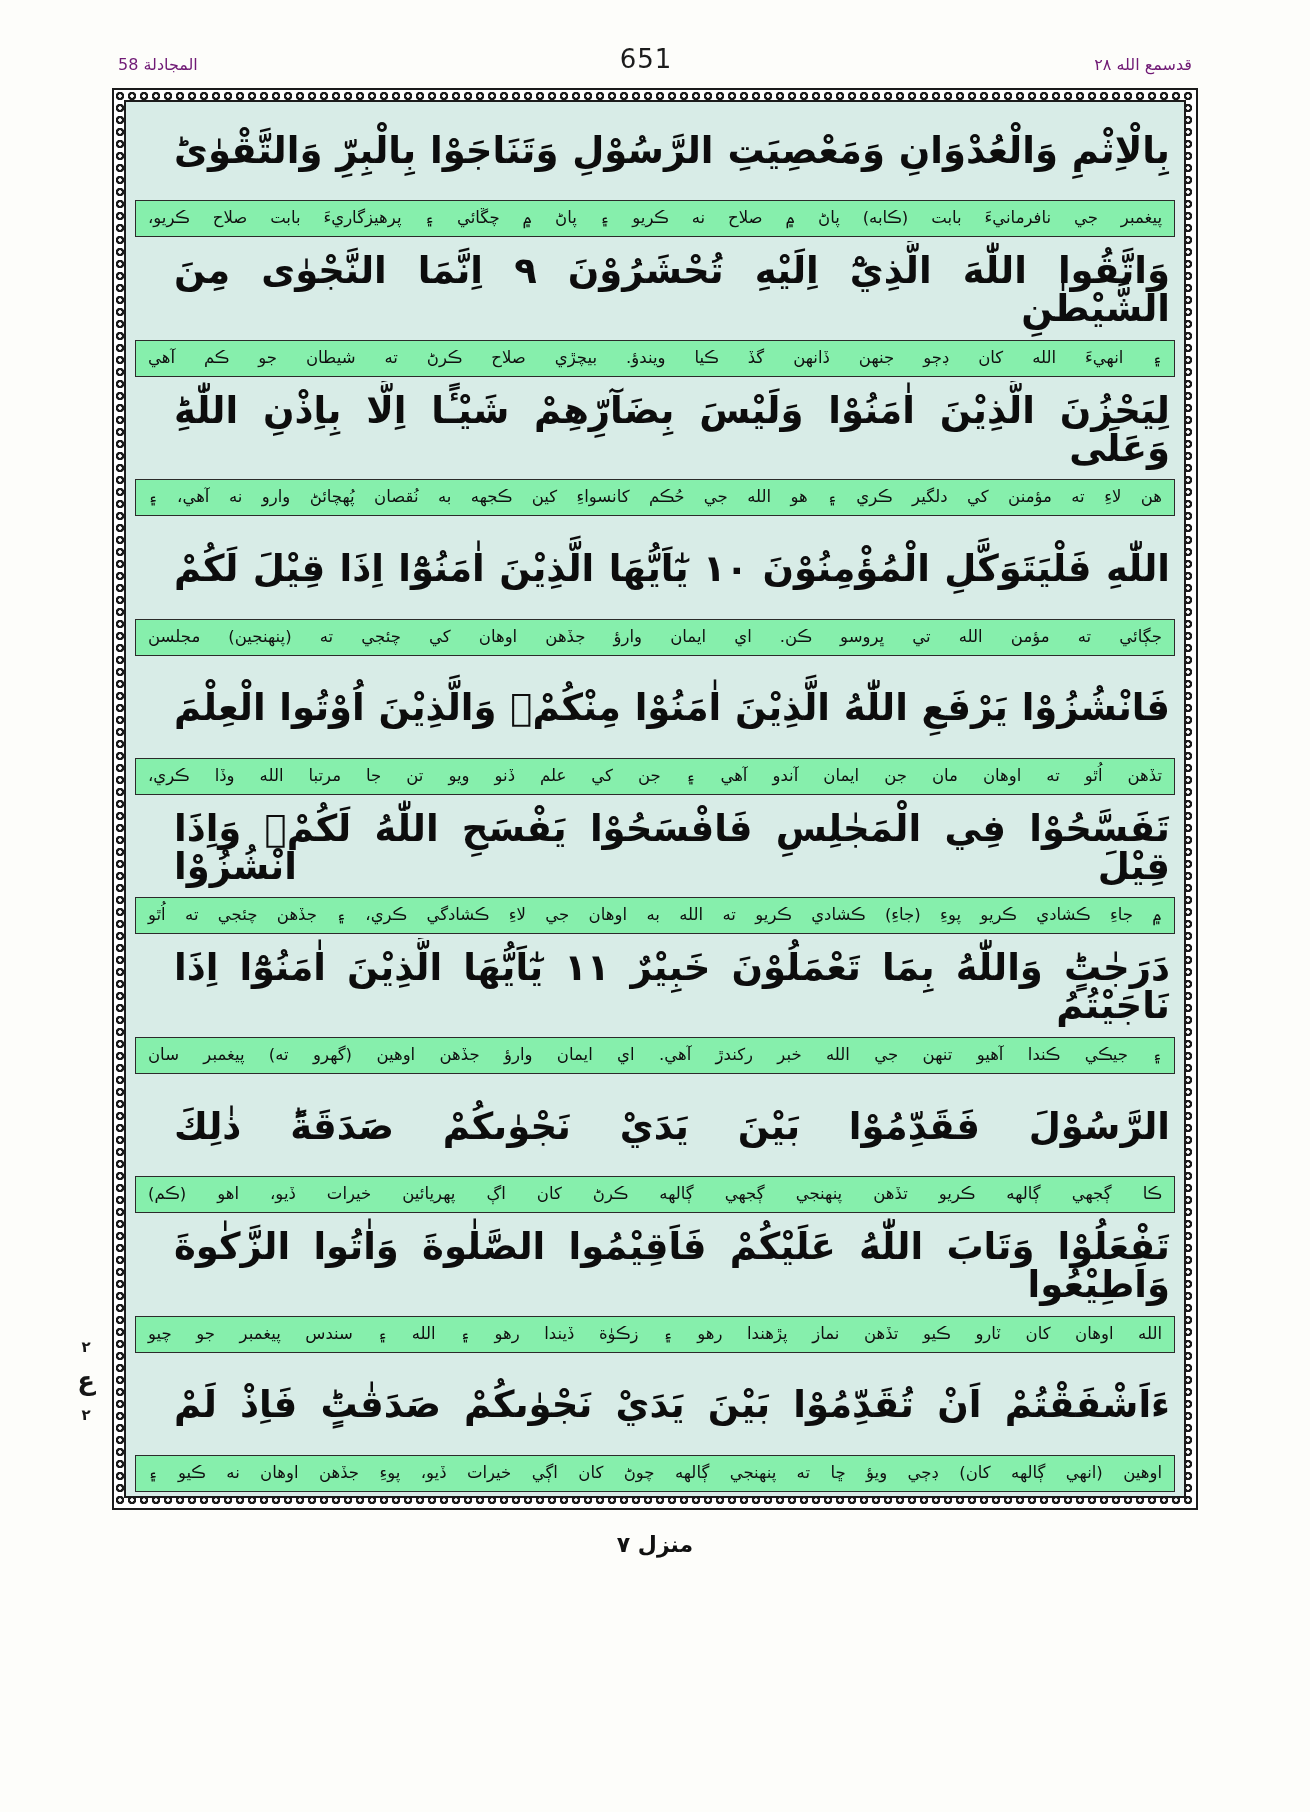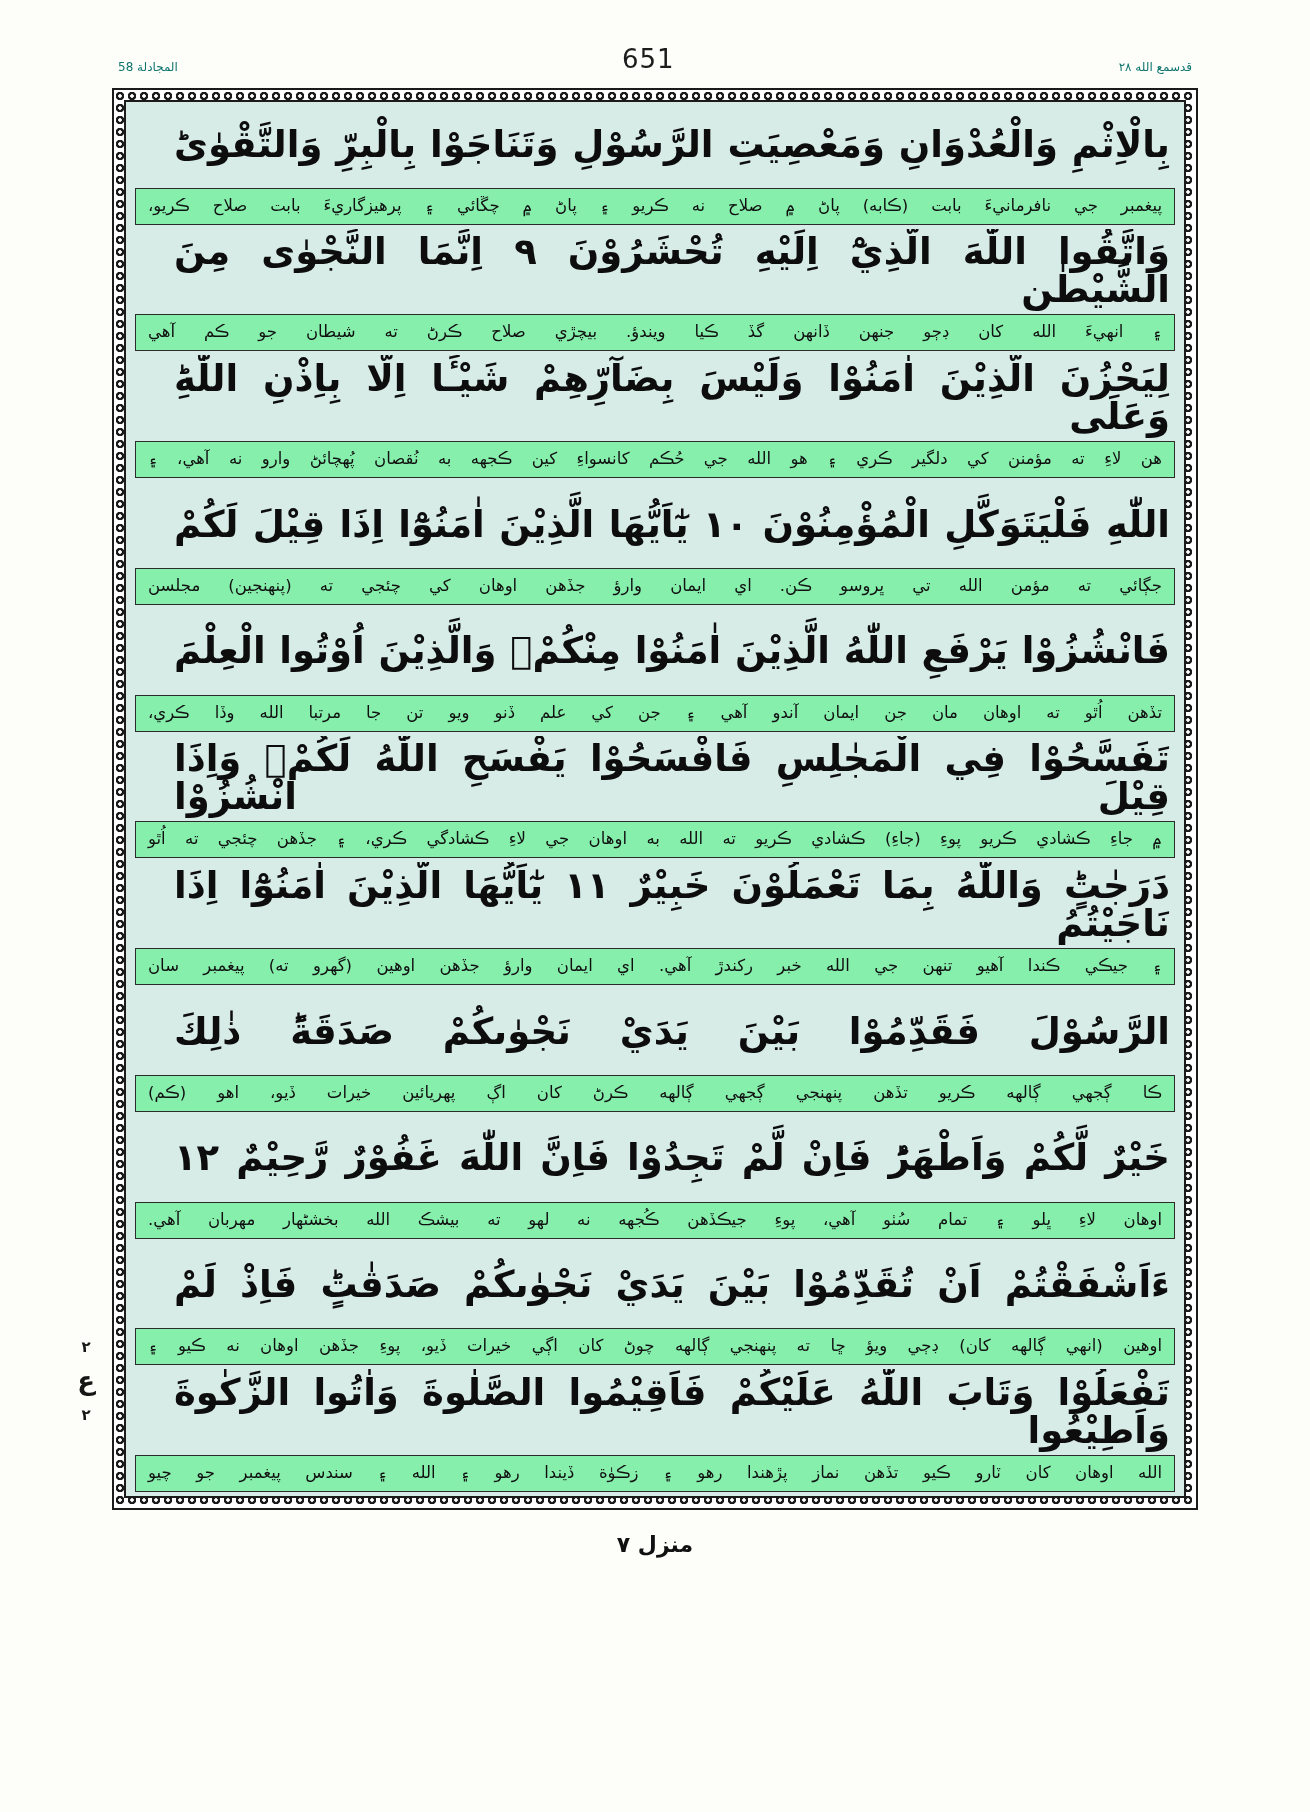--- a/index.html
+++ b/index.html
@@ -11,21 +11,21 @@
     color: #111;
     overflow: hidden;
   }
 
   
   .header {
     position: absolute; top: 44px; left: 118px; right: 118px;
     display: flex; justify-content: space-between; align-items: flex-end;
     direction: rtl;
   }
-  .hdr-side { font-size: 12px; color: #0f766e; }
+  .hdr-side { font-size: 16px; color: #701a75; }
   .page-number {
     font-size: 26px; color: #1c1c1c; letter-spacing: 1px;
     font-family: "DejaVu Sans", sans-serif;
   }
 
   
   .frame {
     position: absolute; left: 112px; top: 88px;
     width: 1086px; height: 1422px;
     box-sizing: border-box;
@@ -177,44 +177,36 @@
 
     <div class="row">
       <div class="ayah">
         <div class="ayah-text">الرَّسُوْلَ فَقَدِّمُوْا بَيْنَ يَدَيْ نَجْوٰىكُمْ صَدَقَةًؕ ذٰلِكَ</div>
       </div>
       <div class="trans">
         <div class="trans-text">ڪا ڳجهي ڳالهه ڪريو تڏهن پنهنجي ڳجهي ڳالهه ڪرڻ کان اڳ پهريائين خيرات ڏيو، اهو (ڪم)</div>
       </div>
     </div>
 
-    <div class="row">
-      <div class="ayah">
-        <div class="ayah-text">خَيْرٌ لَّكُمْ وَاَطْهَرُؕ فَاِنْ لَّمْ تَجِدُوْا فَاِنَّ اللّٰهَ غَفُوْرٌ رَّحِيْمٌ ۱۲</div>
-      </div>
-      <div class="trans">
-        <div class="trans-text">اوهان لاءِ ڀلو ۽ تمام سُٺو آهي، پوءِ جيڪڏهن ڪُجهه نه لهو ته بيشڪ الله بخشڻهار مهربان آهي.</div>
+
+    <div class="row">
+      <div class="ayah">
+        <div class="ayah-text">تَفْعَلُوْا وَتَابَ اللّٰهُ عَلَيْكُمْ فَاَقِيْمُوا الصَّلٰوةَ وَاٰتُوا الزَّكٰوةَ وَاَطِيْعُوا</div>
+      </div>
+      <div class="trans">
+        <div class="trans-text">الله اوهان کان ٽارو ڪيو تڏهن نماز پڙهندا رهو ۽ زڪوٰة ڏيندا رهو ۽ الله ۽ سندس پيغمبر جو چيو</div>
       </div>
     </div>
 
     <div class="row">
       <div class="ayah">
         <div class="ayah-text">ءَاَشْفَقْتُمْ اَنْ تُقَدِّمُوْا بَيْنَ يَدَيْ نَجْوٰىكُمْ صَدَقٰتٍؕ فَاِذْ لَمْ</div>
       </div>
       <div class="trans">
         <div class="trans-text">اوهين (انهي ڳالهه کان) ڊڄي ويؤ ڇا ته پنهنجي ڳالهه چوڻ کان اڳي خيرات ڏيو، پوءِ جڏهن اوهان نه ڪيو ۽</div>
-      </div>
-    </div>
-
-    <div class="row">
-      <div class="ayah">
-        <div class="ayah-text">تَفْعَلُوْا وَتَابَ اللّٰهُ عَلَيْكُمْ فَاَقِيْمُوا الصَّلٰوةَ وَاٰتُوا الزَّكٰوةَ وَاَطِيْعُوا</div>
-      </div>
-      <div class="trans">
-        <div class="trans-text">الله اوهان کان ٽارو ڪيو تڏهن نماز پڙهندا رهو ۽ زڪوٰة ڏيندا رهو ۽ الله ۽ سندس پيغمبر جو چيو</div>
       </div>
     </div>
 
 
   </div>
 </div>
 
 <div class="margin-marker">
   <span class="num">۲</span>
   <span class="ain">ع</span>

